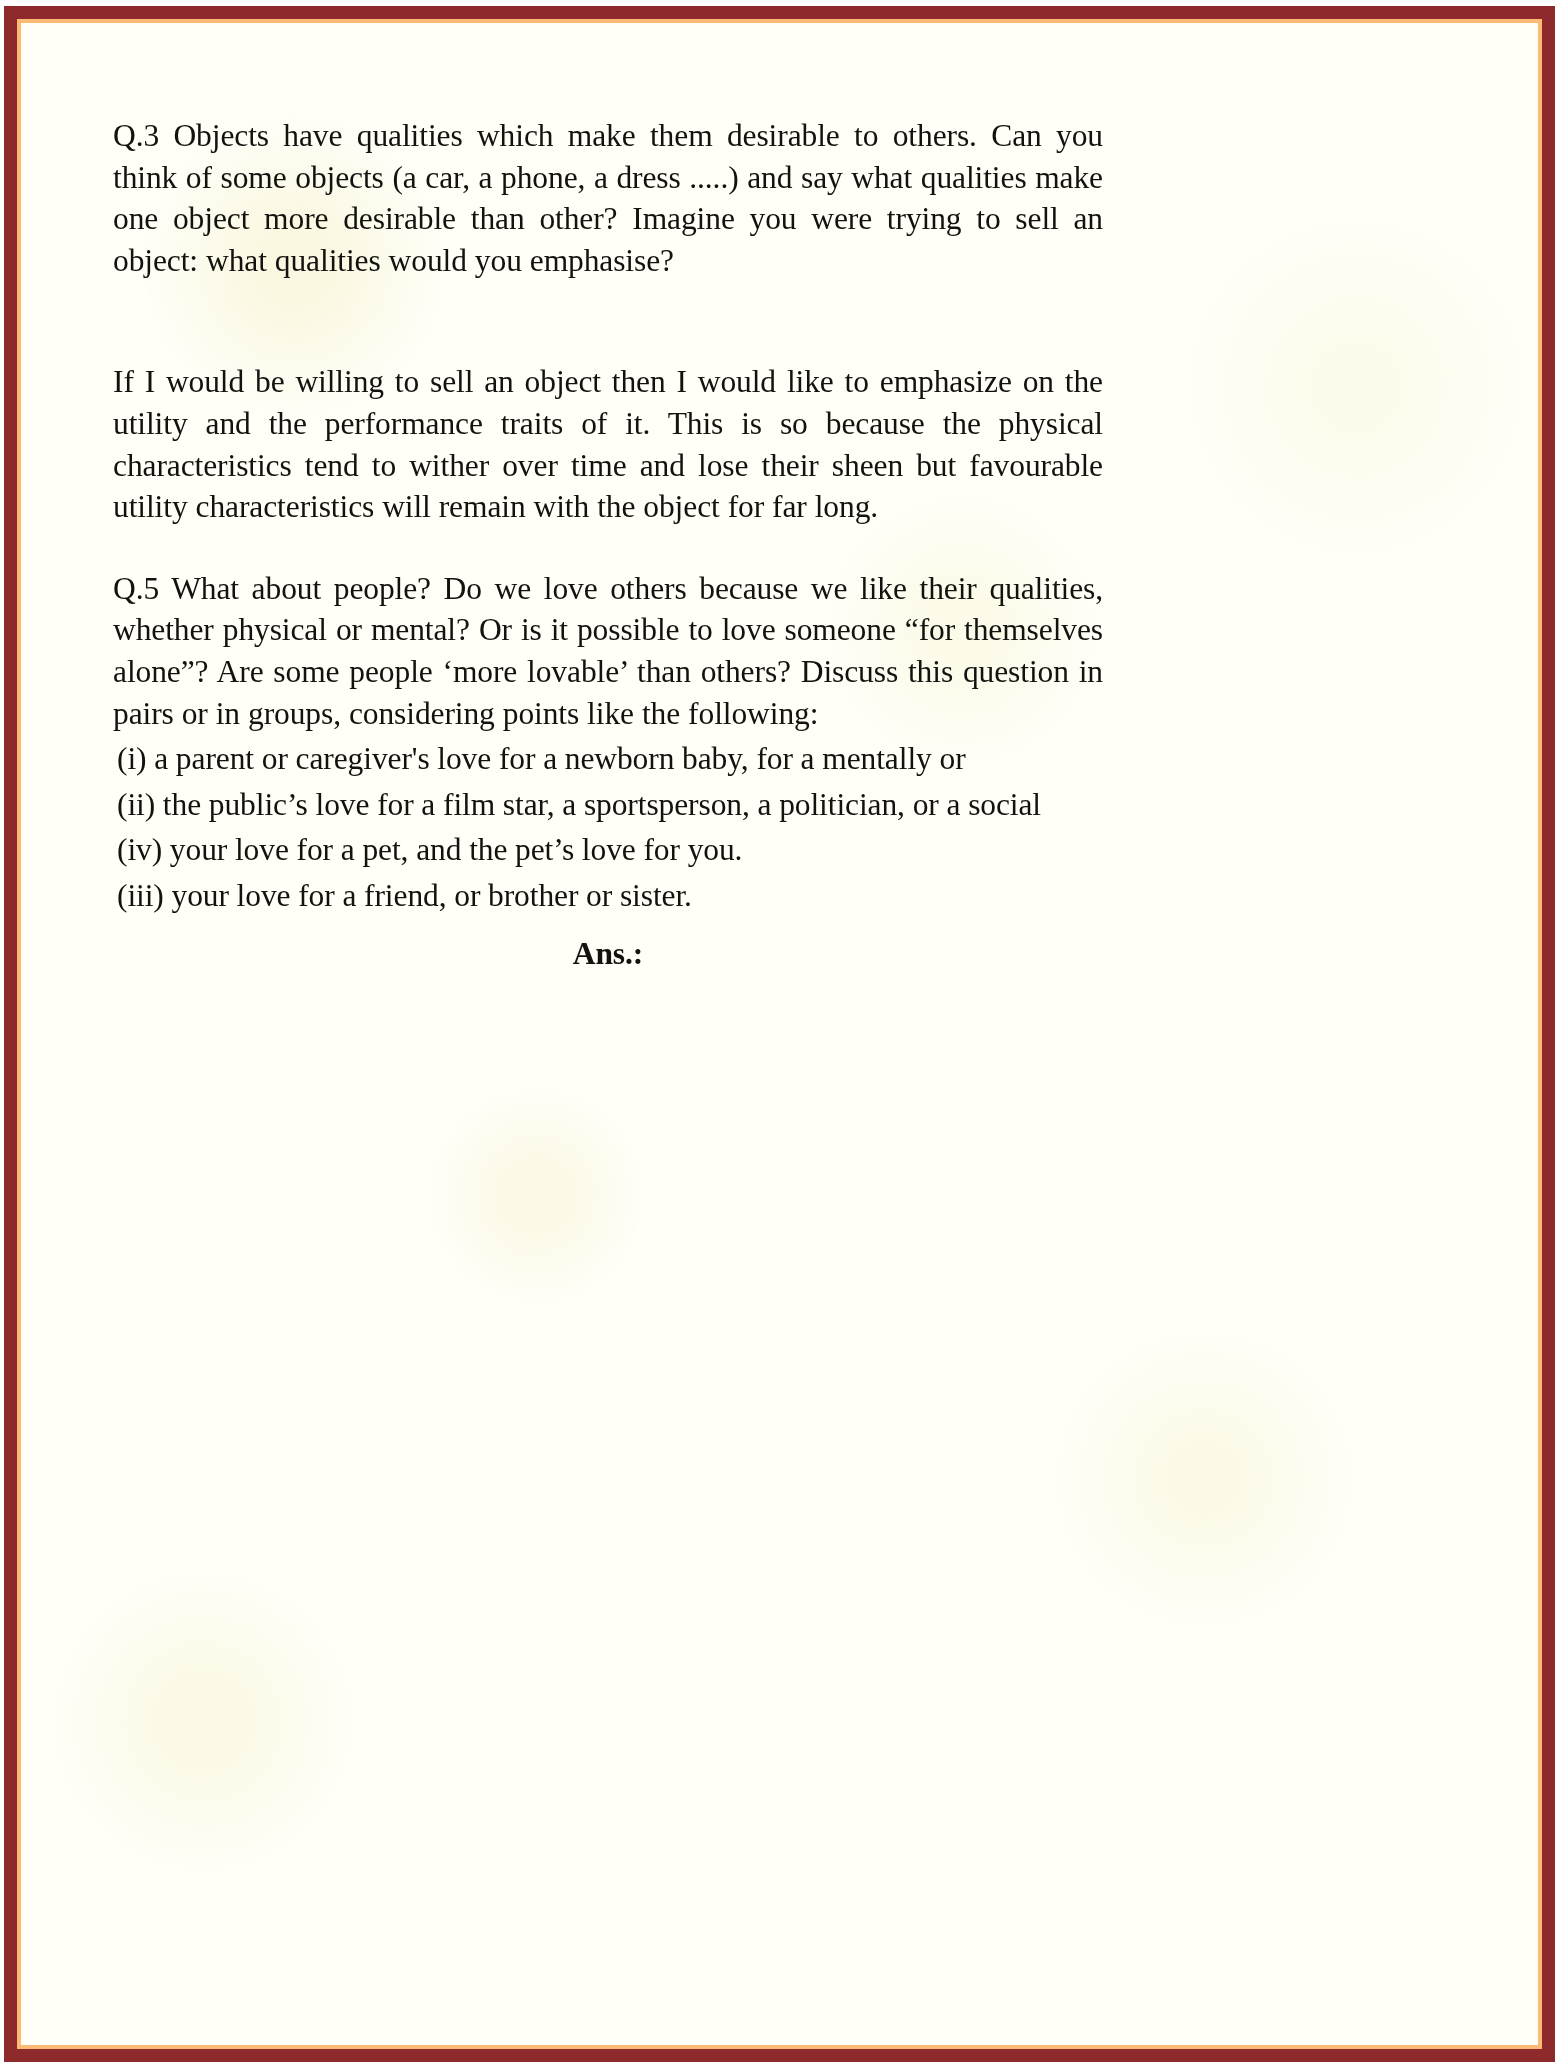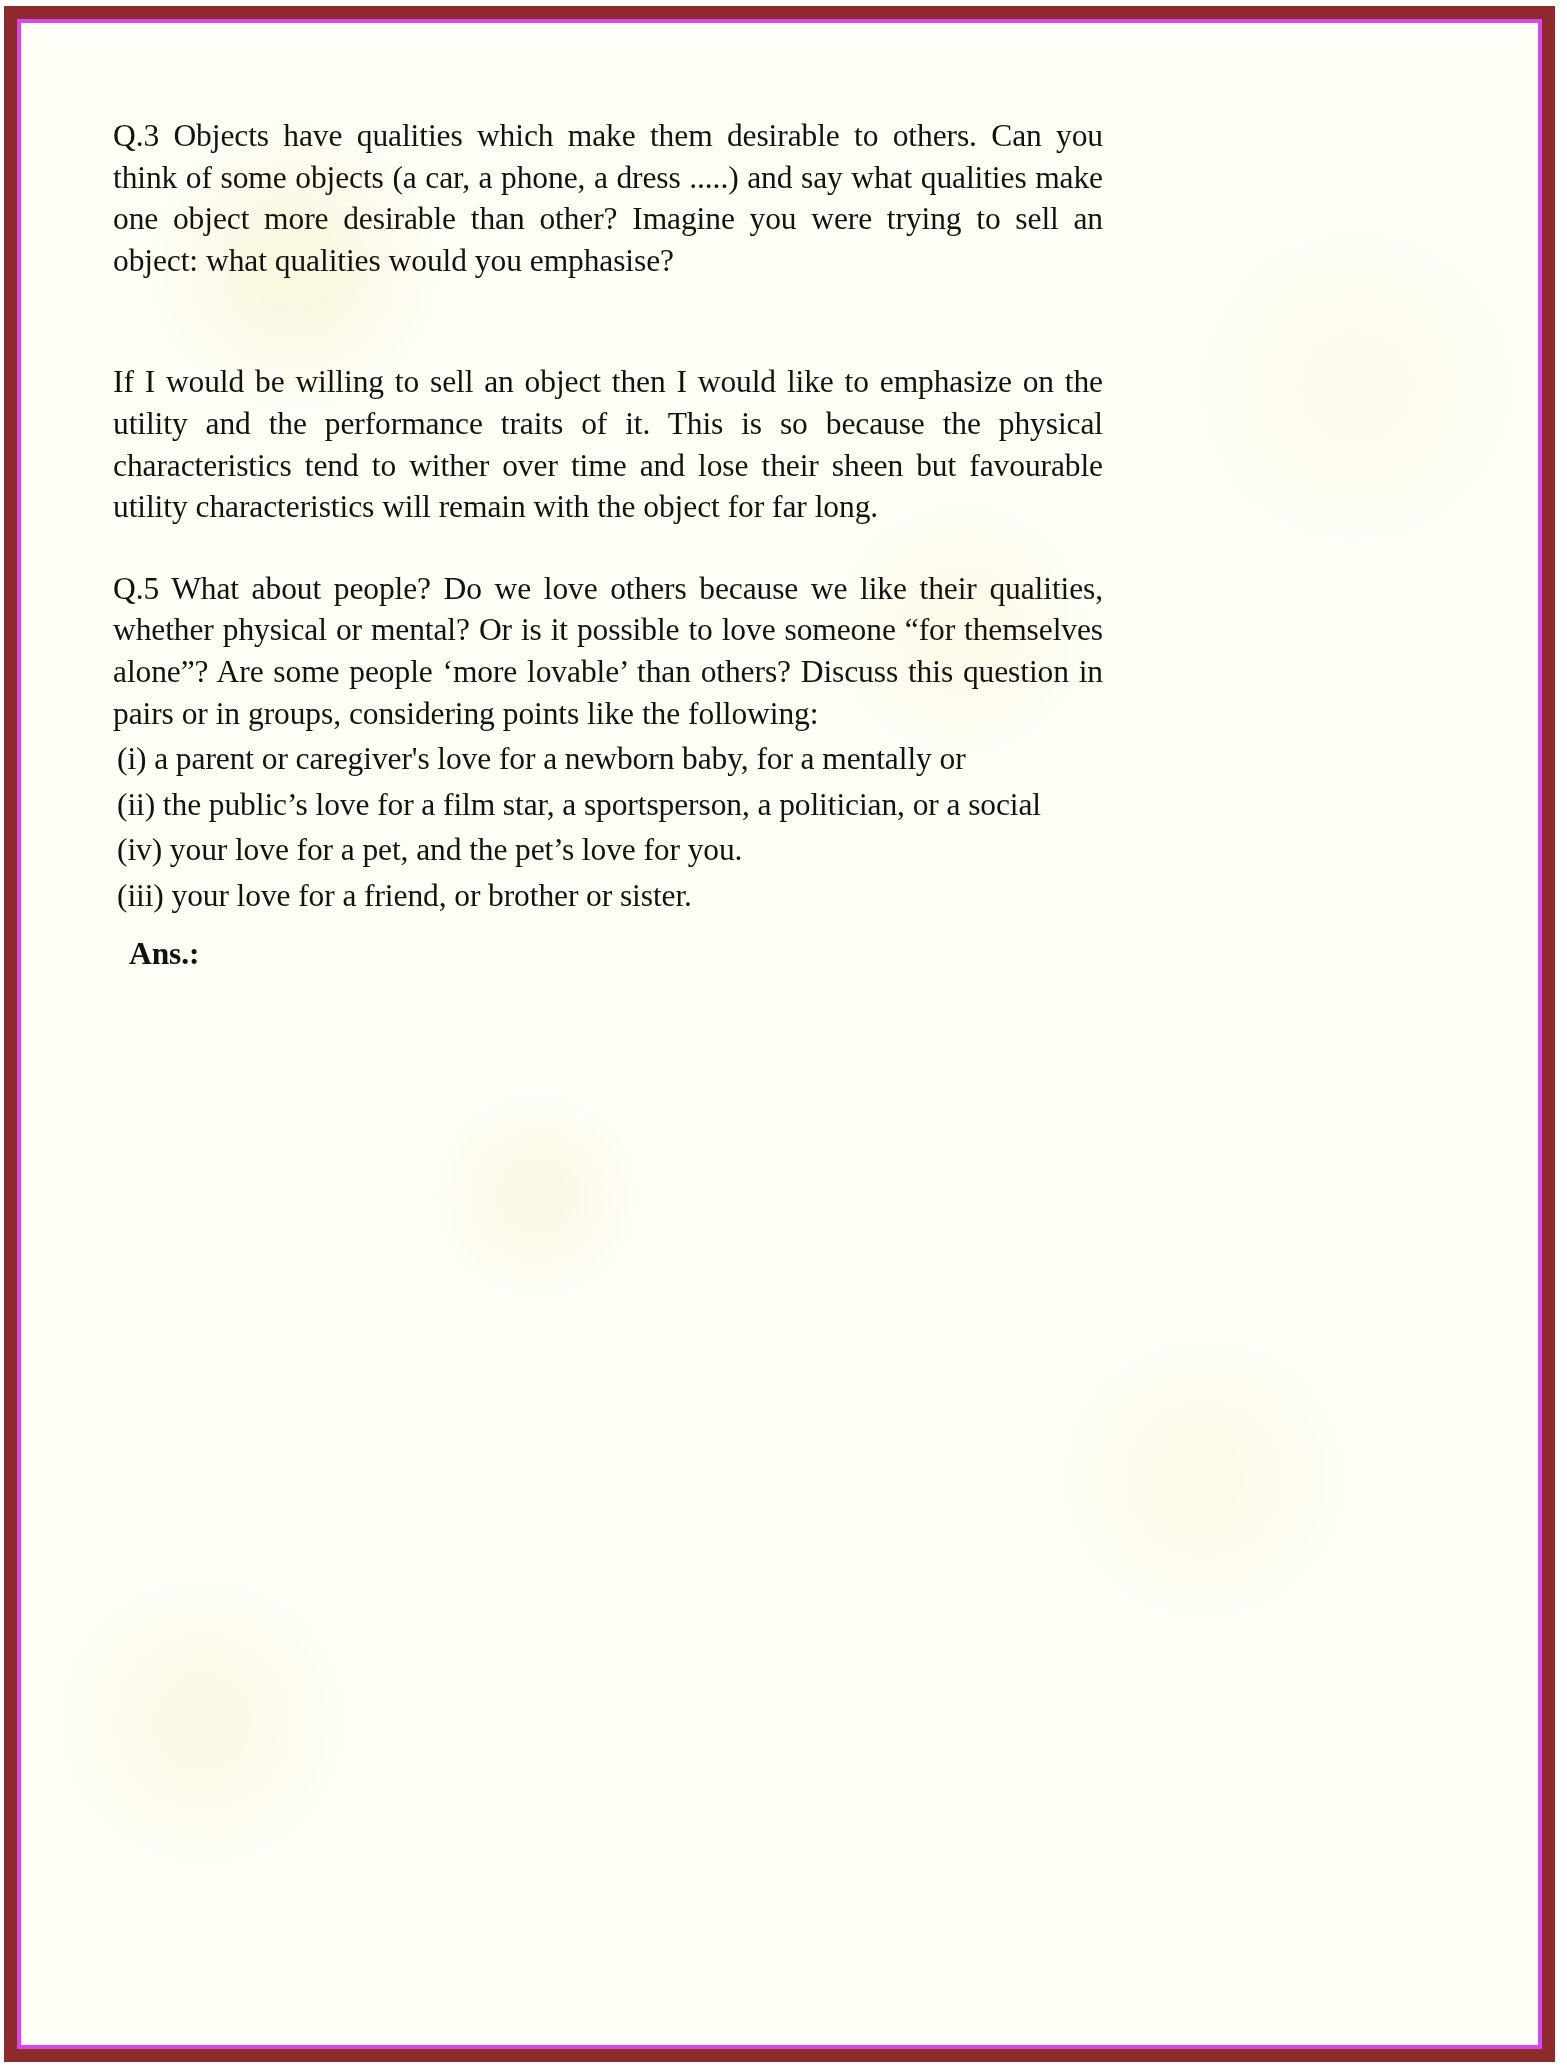--- a/index.html
+++ b/index.html
@@ -22,21 +22,21 @@
     width: 1551px;
     height: 2056px;
     background: #8f2a2c;
     box-sizing: border-box;
     padding: 11px;
   }
   .page-frame-inner {
     position: relative;
     width: 100%;
     height: 100%;
-    background: #d946ef;
+    background: #fdba74;
     box-sizing: border-box;
     border: 2px solid #8f2a2c;
   }
   
   .page-sheet {
     position: absolute;
     left: 4px;
     top: 4px;
     right: 4px;
     bottom: 4px;
@@ -92,20 +92,21 @@
   }
   .li-cont-1 { padding-left: 48px; }
   .li-cont-2 { padding-left: 62px; }
 
   .ans-label {
     margin: 16px;
     font-size: 31.5px;
     line-height: 41.6px;
     font-weight: bold;
     letter-spacing: -0.1px;
+    text-align: center;
   }
 </style>
 </head>
 <body>
 
 <div class="page-frame" style="background: rgb(143, 42, 44);">
   <div class="page-frame-inner" style="border-color: rgb(143, 42, 44);">
     <div class="page-sheet" style="background: rgb(255, 254, 247);">
 
       <div class="content" style="color: rgb(20, 18, 15);">

